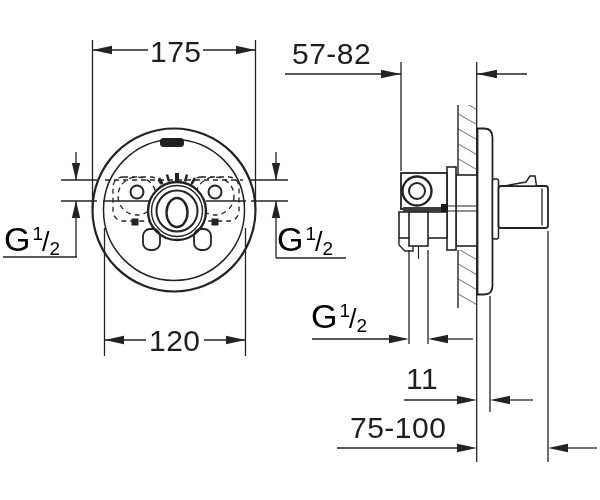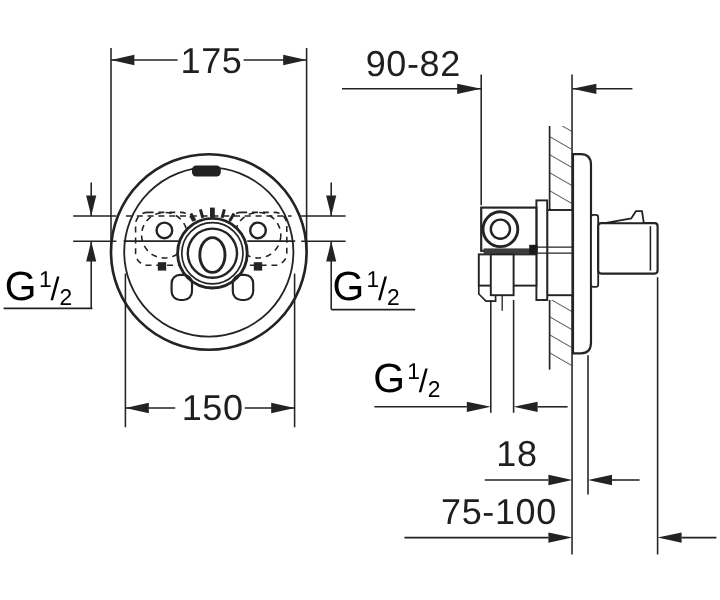--- a/index.html
+++ b/index.html
@@ -9,21 +9,21 @@
     background:#ffffff;
     font-family:"Liberation Sans", sans-serif;
     overflow:hidden;
   }
   #stage svg{position:absolute;left:0;top:0;}
   .dim{
     position:absolute;
     font-size:30px;
     color:#1f1f1f;
     letter-spacing:0.5px;
-    text-align:right;
+    text-align:left;
     line-height:1.1;
     white-space:nowrap;
   }
   .gh{
     position:absolute;
     color:#000000;
     white-space:nowrap;
     line-height:1;
   }
   .gh-g{font-size:34px;}
@@ -173,25 +173,25 @@
       <line x1="548" y1="231" x2="548" y2="462" fill="none"></line>
       <line x1="337" y1="448" x2="457" y2="448" fill="none"></line>
       <polygon points="477,448 457,443.7 457,452.3" stroke="none"></polygon>
       <polygon points="548,448 568,443.7 568,452.3" stroke="none"></polygon>
       <line x1="568" y1="448" x2="597" y2="448" fill="none"></line>
     </g>
   </svg>
 
   <div class="dim" style="left:150px;top:35px;width:52px;">175</div>
 
-  <div class="dim" style="left:149px;top:324px;width:54px;">150</div>
-
-  <div class="dim" style="left:292px;top:37px;width:92px;">90-82</div>
-
-  <div class="dim" style="left:406px;top:362px;width:42px;">18</div>
+  <div class="dim" style="left:149px;top:324px;width:54px;">120</div>
+
+  <div class="dim" style="left:292px;top:37px;width:92px;">57-82</div>
+
+  <div class="dim" style="left:406px;top:362px;width:42px;">11</div>
 
   <div class="dim" style="left:350px;top:411px;width:114px;">75-100</div>
 
   <span class="gh" style="left:4px;top:222px;">
     <span class="gh-g">G</span><span class="gh-sup">1</span><span class="gh-slash">/</span><span class="gh-sub">2</span>
   </span>
 
   <span class="gh" style="left:277px;top:222px;">
     <span class="gh-g">G</span><span class="gh-sup">1</span><span class="gh-slash">/</span><span class="gh-sub">2</span>
   </span>

